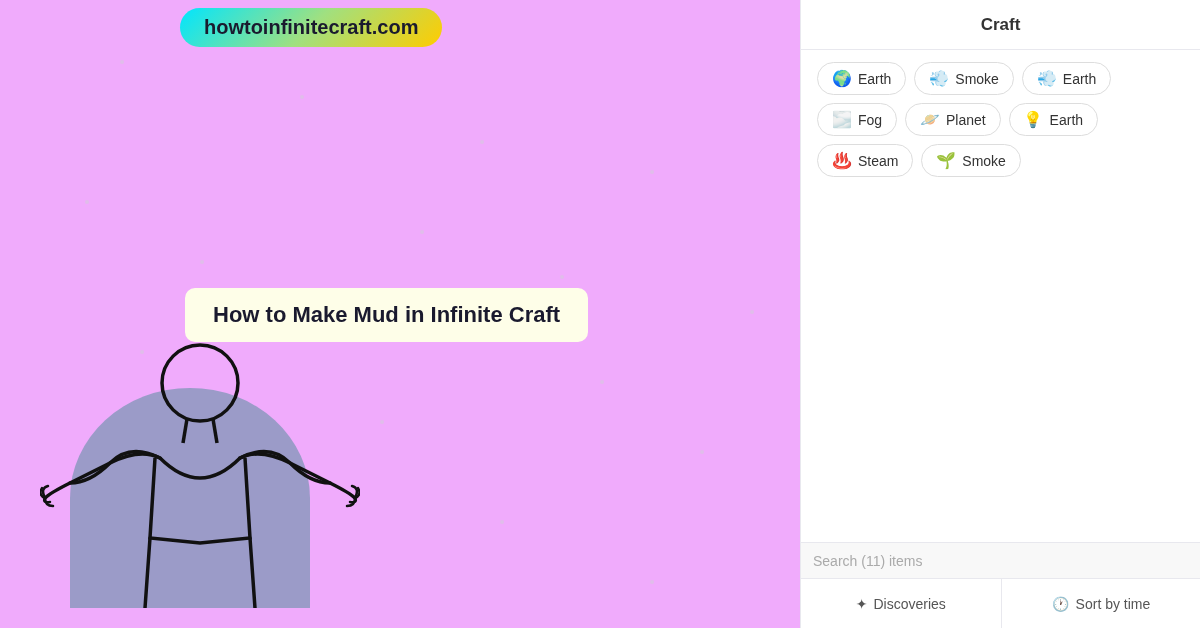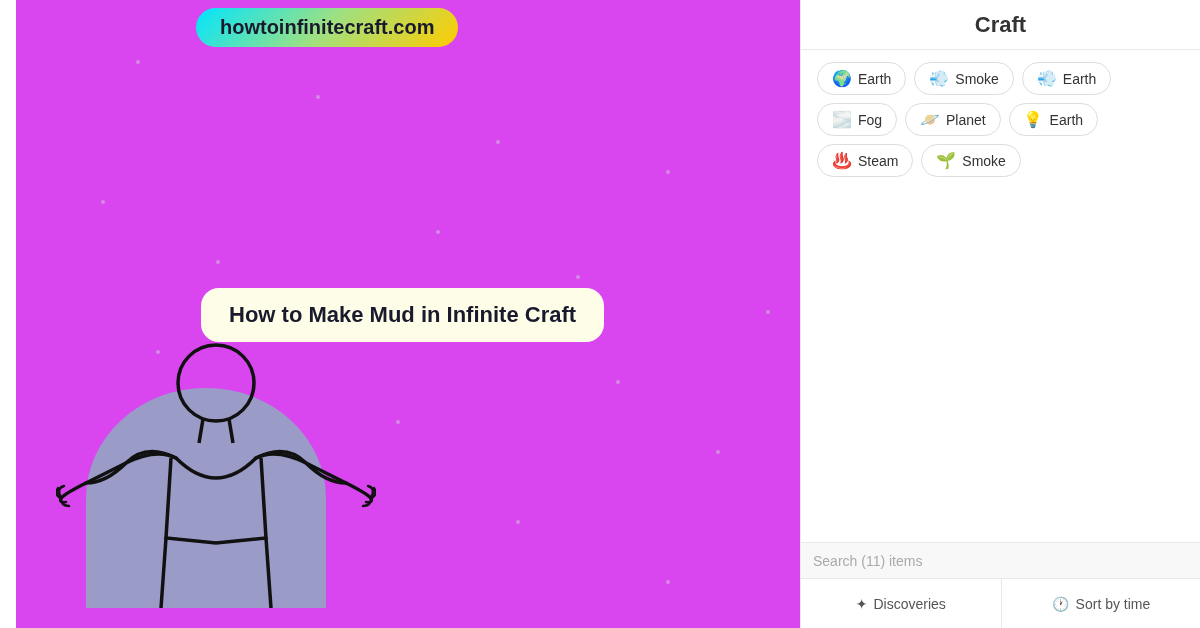--- a/index.html
+++ b/index.html
@@ -8,25 +8,25 @@
       height: 628px;
       overflow: hidden;
       font-family: -apple-system, BlinkMacSystemFont, 'Segoe UI', sans-serif;
       background: #ffffff;
       position: relative;
     }
 
     
     .main-area {
       position: absolute;
-      left: 16px;
+      left: 0;
       top: 0;
       width: 800px;
       height: 628px;
-      background: #d946ef;
+      background: #f0abfc;
       overflow: hidden;
     }
 
     
     .dot {
       position: absolute;
       width: 4px;
       height: 4px;
       border-radius: 50%;
       background: #d0d0d8;
@@ -46,21 +46,21 @@
       color: #1a1a2e;
       z-index: 10;
     }
 
     
     .title-box {
       position: absolute;
       top: 288px;
       left: 185px;
       background: #fefee8;
-      border-radius: 18px;
+      border-radius: 10px;
       padding: 14px 28px;
       font-size: 22px;
       font-weight: 700;
       color: #1a1a2e;
       white-space: nowrap;
     }
 
     
     .figure-container {
       position: absolute;
@@ -100,21 +100,21 @@
       border-left: 1px solid #e8e8ee;
     }
 
     
     .craft-header {
       height: 50px;
       display: flex;
       align-items: center;
       justify-content: center;
       border-bottom: 1px solid #e8e8ee;
-      font-size: 22px;
+      font-size: 17px;
       font-weight: 600;
       color: #333;
     }
 
     
     .chips-area {
       padding: 12px 16px;
     }
 
     .chips-row {

